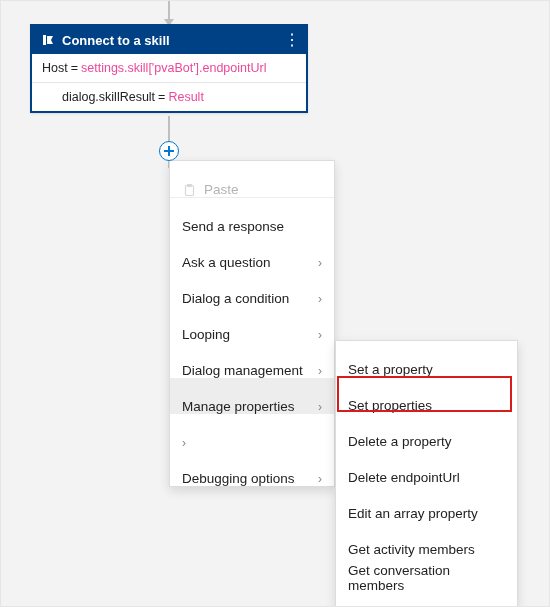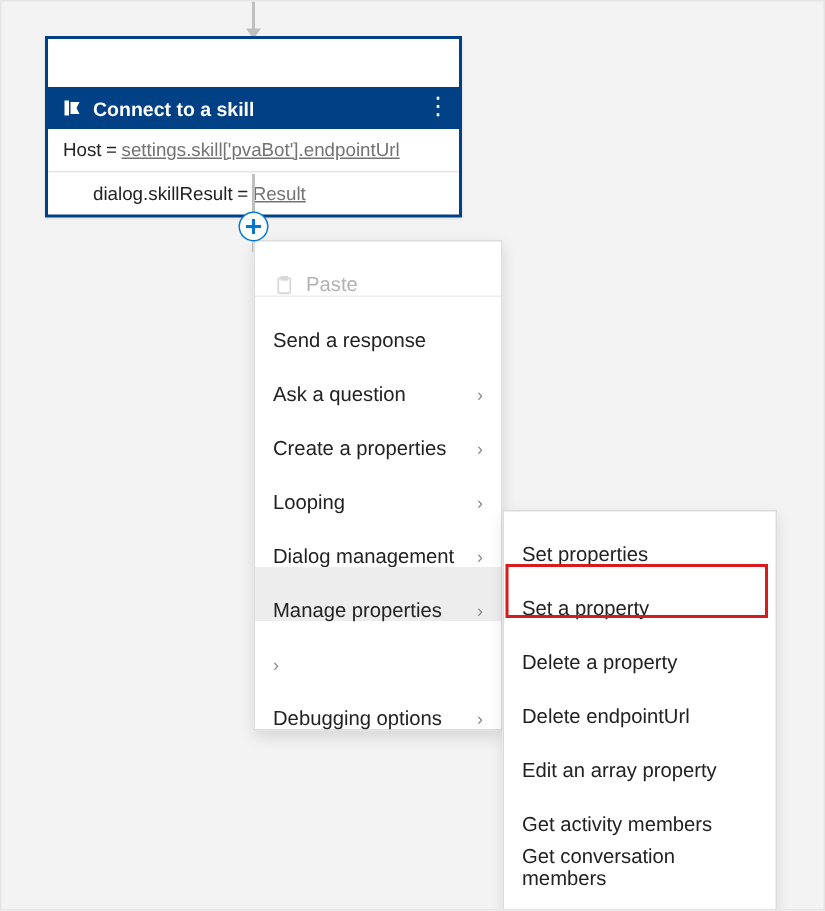--- a/index.html
+++ b/index.html
@@ -40,21 +40,20 @@
     box-shadow: 0 1px 2px rgba(0,0,0,0.1);
   }
   .node-header {
     background: #004085;
     color: #fff;
     height: 28px;
     display: flex;
     align-items: center;
     padding: 0 6px 0 8px;
     font-size: 13px;
-    margin-top: 32px;
   }
   .node-header .title-icon {
     width: 16px;
     height: 16px;
     margin-right: 6px;
     display: flex;
     align-items: center;
     justify-content: center;
     flex-shrink: 0;
   }
@@ -70,21 +69,21 @@
   }
   .node-row {
     padding: 7px 10px;
     font-size: 12.5px;
     color: #222;
     border-bottom: 1px solid #e5e5e5;
     display: flex;
     gap: 3px;
   }
   .node-row:last-child { border-bottom: none; margin-left: 20px; }
-  .node-row .val { color: #737373; text-decoration: underline; }
+  .node-row .val { color: #ec4899; }
   
   .arrow-out {
     position: absolute;
     left: 167px;
     top: 115px;
     width: 2px;
     height: 28px;
     background: #bfbfbf;
   }
   .plus-circle {
@@ -223,21 +222,21 @@
   </div>
   <div class="divider"></div>
   <div class="menu-item">
     <span class="label">Send a response</span>
   </div>
   <div class="menu-item">
     <span class="label">Ask a question</span>
     <span class="chev">›</span>
   </div>
   <div class="menu-item">
-    <span class="label">Create a properties</span>
+    <span class="label">Dialog a condition</span>
     <span class="chev">›</span>
   </div>
   <div class="menu-item">
     <span class="label">Looping</span>
     <span class="chev">›</span>
   </div>
   <div class="menu-item">
     <span class="label">Dialog management</span>
     <span class="chev">›</span>
   </div>
@@ -249,26 +248,26 @@
     <span class="chev">›</span>
   </div>
   <div class="menu-item">
     <span class="label">Debugging options</span>
     <span class="chev">›</span>
   </div>
 </div>
 
 <div class="menu menu-sub">
   <div class="menu-item">
+    <span class="label">Set a property</span>
+  </div>
+  <div class="menu-item">
     <span class="label">Set properties</span>
   </div>
   <div class="menu-item">
-    <span class="label">Set a property</span>
-  </div>
-  <div class="menu-item">
     <span class="label">Delete a property</span>
   </div>
   <div class="menu-item">
     <span class="label">Delete endpointUrl</span>
   </div>
   <div class="menu-item">
     <span class="label">Edit an array property</span>
   </div>
   <div class="menu-item">
     <span class="label">Get activity members</span>

